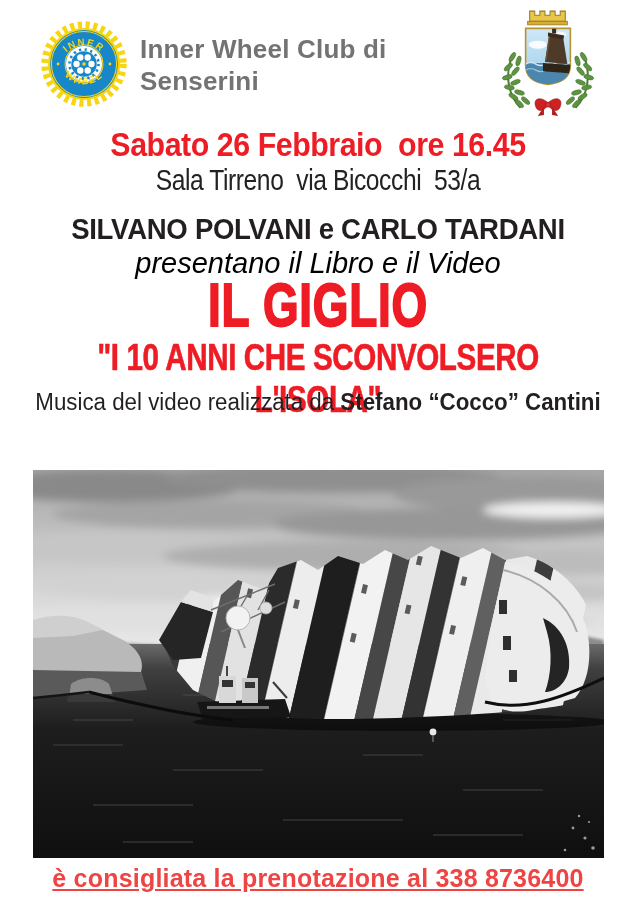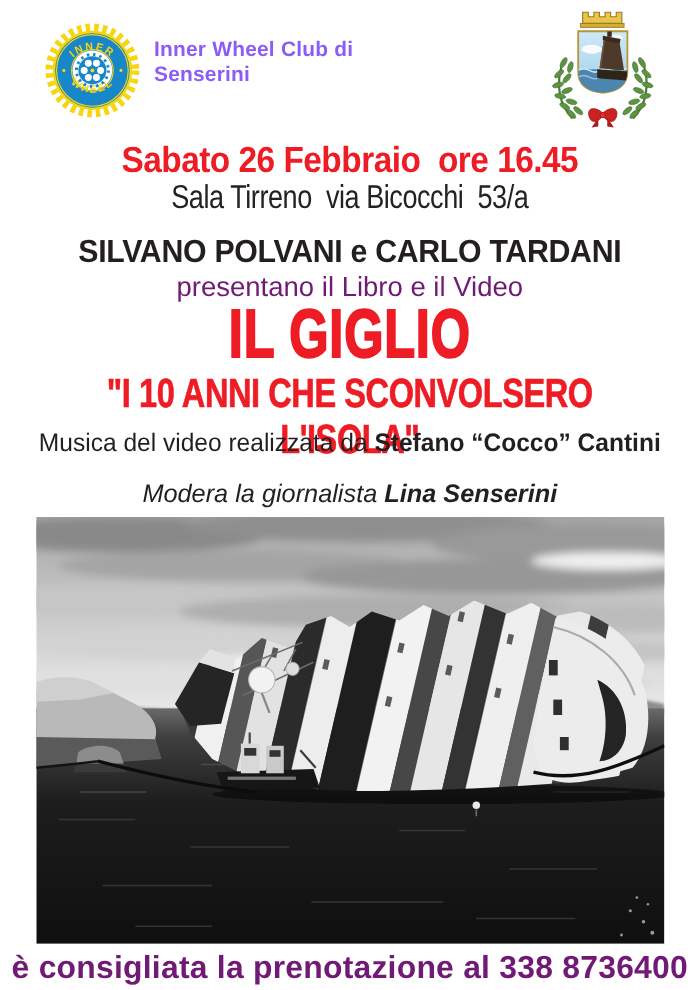--- a/index.html
+++ b/index.html
@@ -5,44 +5,44 @@
   html,body { margin:0; padding:0; background:#ffffff; }
   body { width:636px; height:900px; font-family:"Liberation Sans", sans-serif; }
   .poster { position:relative; width:636px; height:900px; background:#ffffff; overflow:hidden; }
 
   .abs { position:absolute; left:0; width:636px; text-align:center; }
   .prewrap { white-space:pre-wrap; }
 
   
   .logo-wrap { position:absolute; left:40px; top:20px; width:88px; height:88px; }
   .club-name { position:absolute; left:140px; top:34px; width:330px; text-align:left;
-               color:#8b5cf6; font-size:19px; font-weight:bold; line-height:1.22; letter-spacing:0.2px; }
+               color:#737373; font-size:26px; font-weight:bold; line-height:1.22; letter-spacing:0.2px; }
   .crest-wrap { position:absolute; left:492px; top:4px; width:112px; height:116px; }
 
   
   .date-line { top:126px; color:#ee1c24; font-weight:bold; font-size:33px;
                transform:scaleX(0.92); letter-spacing:-0.5px; }
   .venue-line { top:163px; color:#222222; font-size:30px; font-weight:400;
                 transform:scaleX(0.82); letter-spacing:-0.5px; }
   .presenters-line { top:213px; color:#231f20; font-size:29px; font-weight:bold;
                      transform:scaleX(0.95); letter-spacing:-0.3px; }
-  .presenting-line { top:247px; color:#701a75; font-size:25px; }
+  .presenting-line { top:247px; color:#000000; font-size:29px; font-style:italic; }
   .title-line { top:274px; color:#ee1c24; font-size:62px; font-weight:bold; line-height:1.0;
                 transform:scaleX(0.74); -webkit-text-stroke:2px #ee1c24; letter-spacing:1px; }
   .subtitle-line { top:337px; color:#ee1c24; font-size:37px; font-weight:bold;
                    transform:scaleX(0.80); -webkit-text-stroke:0.6px #ee1c24; letter-spacing:-0.5px; }
   .music-line { top:389px; color:#231f20; font-size:23px; transform:scaleX(0.97); }
   .music-line b { font-weight:bold; }
   .moderator-line { top:435px; color:#231f20; font-size:23px; font-style:italic; }
   .moderator-line b { font-weight:bold; }
 
   .photo-wrap { position:absolute; left:33px; top:470px; width:571px; height:388px; }
   .photo-wrap svg { display:block; }
 
-  .footer-line { top:864px; color:#701a75; font-size:29px; font-weight:bold; letter-spacing:0.2px; }
+  .footer-line { top:864px; color:#ef4444; font-size:25px; font-weight:bold; letter-spacing:0.2px;text-decoration:underline; }
 </style>
 </head>
 <body>
 
 <div class="poster">
 
   <div class="logo-wrap">
     <svg width="88" height="88" viewBox="0 0 100 100">
       <circle cx="50" cy="50" r="44" fill="none" stroke="#f7d511" stroke-width="9" stroke-dasharray="4.6 4.1"></circle>
       <circle cx="50" cy="50" r="41" fill="#f7d511"></circle>
@@ -148,21 +148,20 @@
     </svg>
   </div>
 
   <div class="abs date-line prewrap">Sabato 26 Febbraio  ore 16.45</div>
   <div class="abs venue-line prewrap">Sala Tirreno  via Bicocchi  53/a</div>
   <div class="abs presenters-line">SILVANO POLVANI e CARLO TARDANI</div>
   <div class="abs presenting-line">presentano il Libro e il Video</div>
   <div class="abs title-line">IL GIGLIO</div>
   <div class="abs subtitle-line">"I 10 ANNI CHE SCONVOLSERO L'ISOLA"</div>
   <div class="abs music-line"><span>Musica del video realizzata da </span><b>Stefano “Cocco” Cantini</b></div>
-  <div class="abs moderator-line"><span>Modera la giornalista </span><b>Lina Senserini</b></div>
 
   <div class="photo-wrap">
     <svg width="571" height="388" viewBox="0 0 571 388">
       <defs>
         <linearGradient id="skyG" x1="0" y1="0" x2="0" y2="1">
           <stop offset="0" stop-color="#a6a6a6"></stop>
             <stop offset="0.4" stop-color="#c3c3c3"></stop>
           <stop offset="0.8" stop-color="#dedede"></stop>
             <stop offset="1" stop-color="#e9e9e9"></stop>
         </linearGradient>

